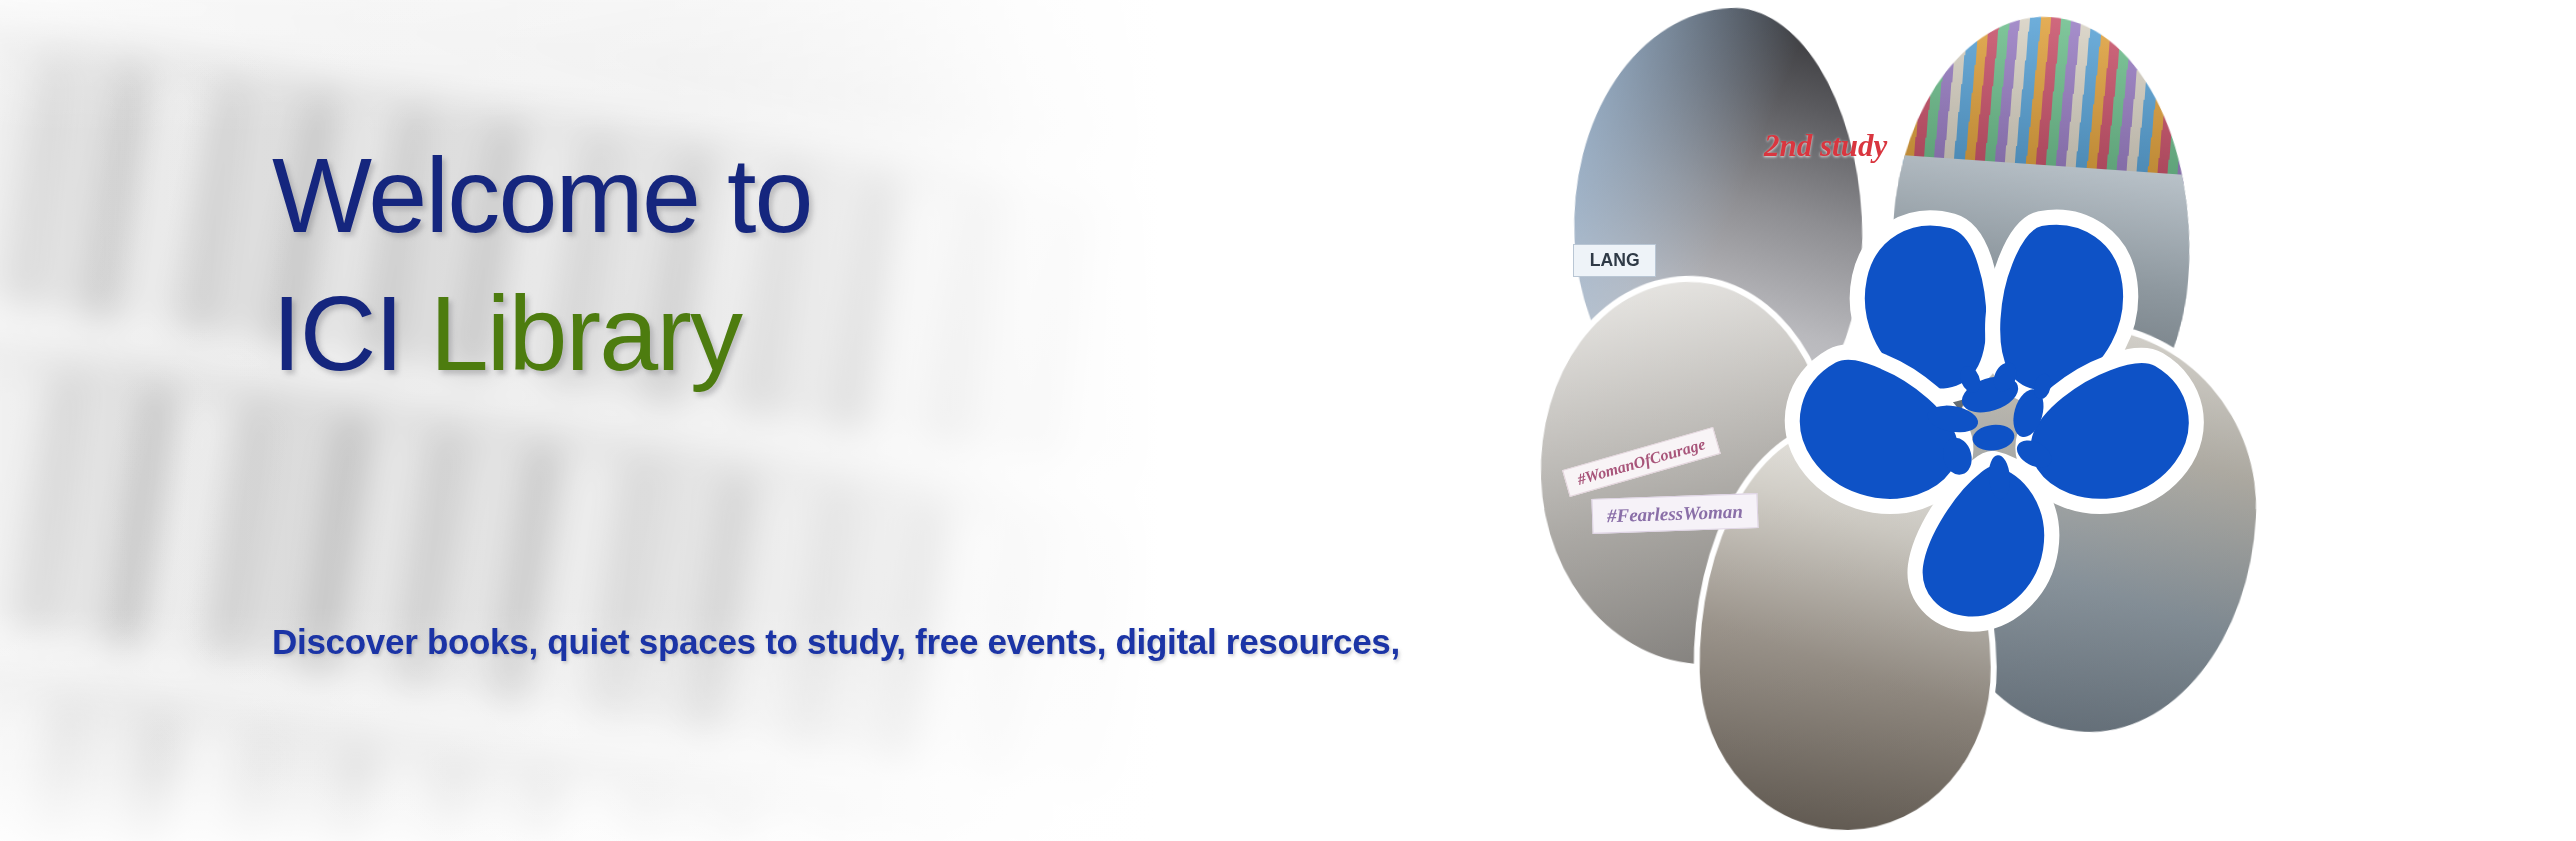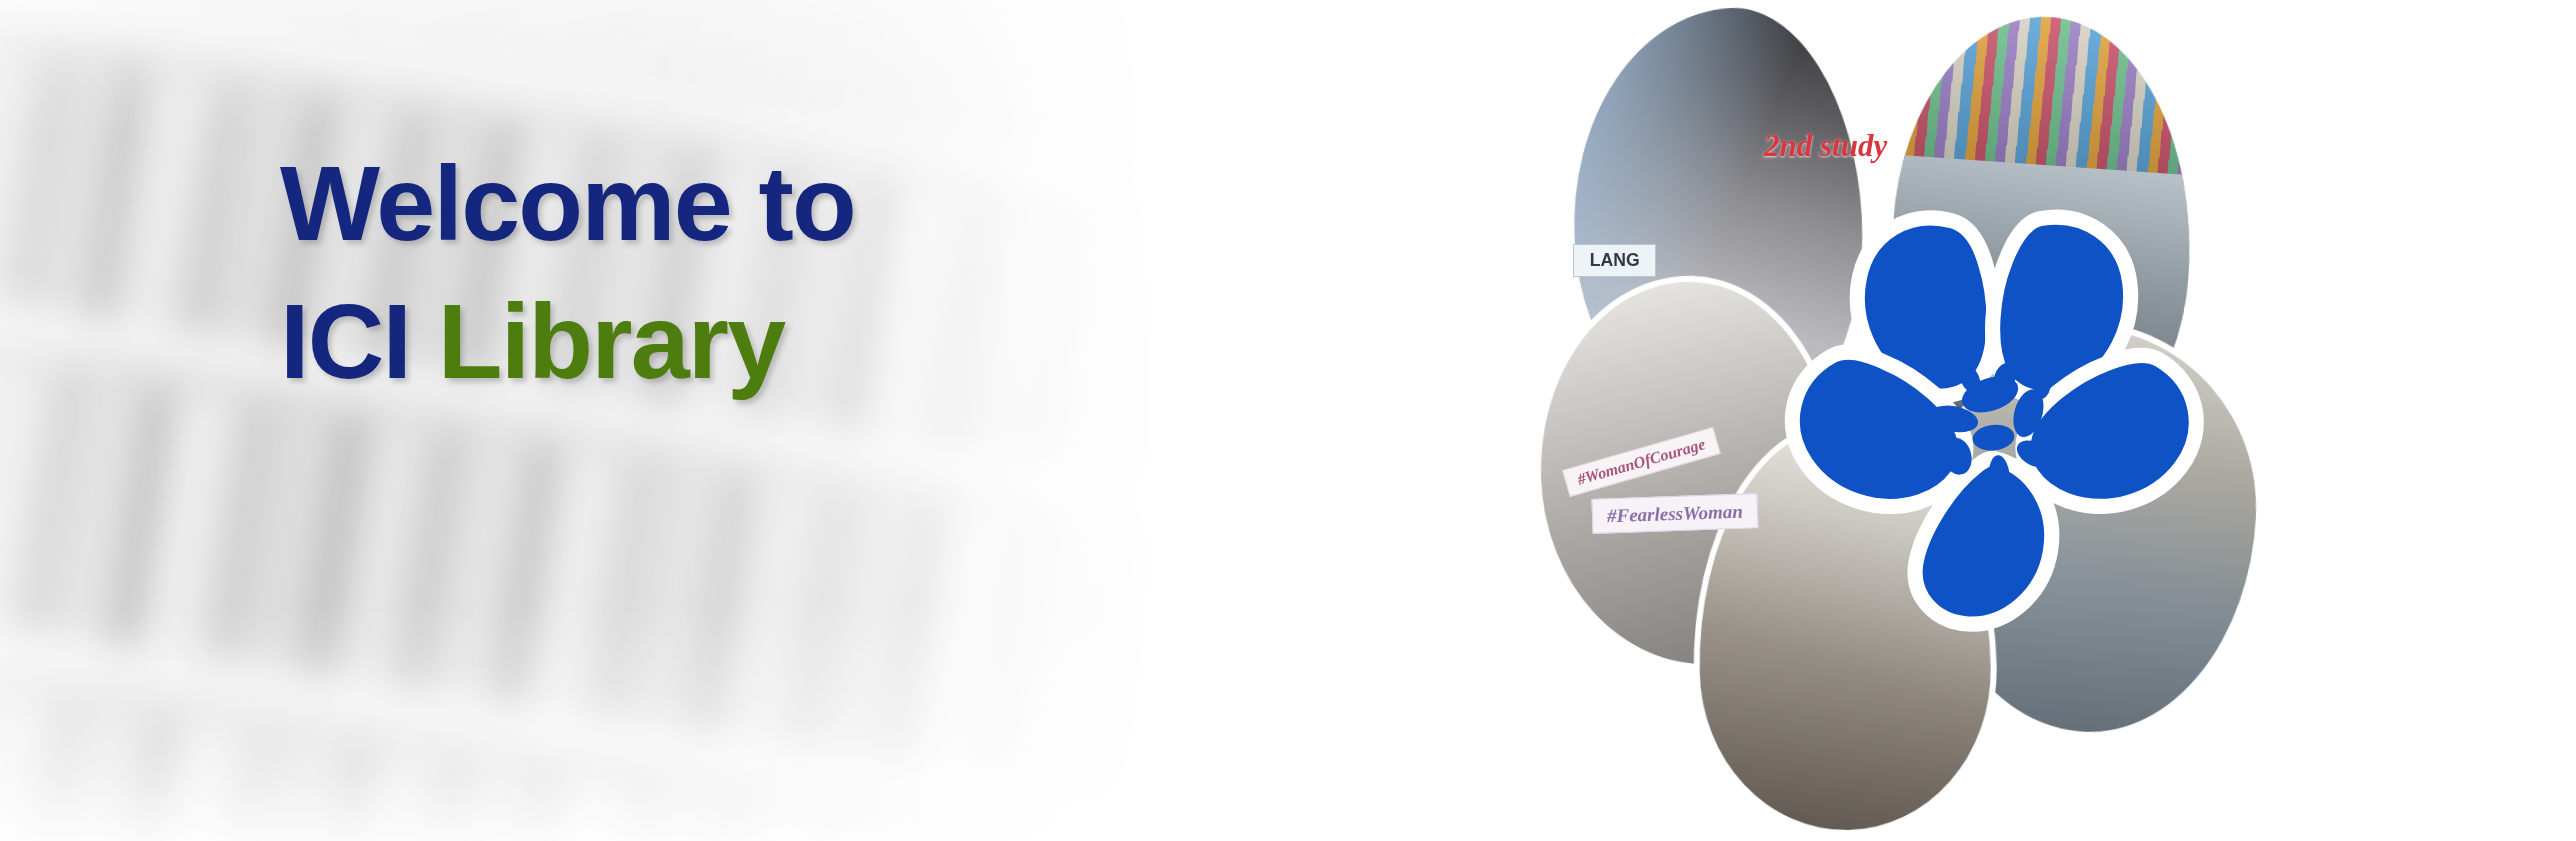--- a/index.html
+++ b/index.html
@@ -103,23 +103,23 @@
   }
 
   
   .copy {
     position: absolute;
     left: 272px;
     top: 127px;
     width: 1234px;
   }
   .headline {
-    margin: 8px;
+    margin: 0;
     font-family: "Liberation Sans", sans-serif;
-    font-weight: 700;
+    font-weight: 400;
     font-size: 106px;
     line-height: 1.30;
     letter-spacing: -1.8px;
     text-shadow: 3.5px 4.2px 5px rgba(120,120,125,0.38);
     white-space: nowrap;
   }
   .hl-line { display: block; }
   .tx-navy   { color: #15267E; }
   .tx-orange { color: #4d7c0f; }
 
@@ -434,20 +434,21 @@
     <div class="bg-fade-vert"></div>
     <div class="bg-fade-right"></div>
   </div>
 
   <h1 class="copy headline">
     <span class="hl-line tx-navy">Welcome to</span>
     <span class="hl-line"><span class="tx-navy">ICI </span><span class="tx-orange">Library</span></span>
   </h1>
 
   <p class="subcopy">
+    <span class="sub-line">Discover books, quiet spaces to study, free events, digital resources,</span>
   </p>
 
   <div class="collage">
 
     <div class="petal-photo shape-tl fill-tl ph-tl"></div>
 
     <div class="petal-photo shape-tr fill-tr ph-tr"></div>
 
     <div class="petal-photo shape-l fill-left ph-left"></div>
 

